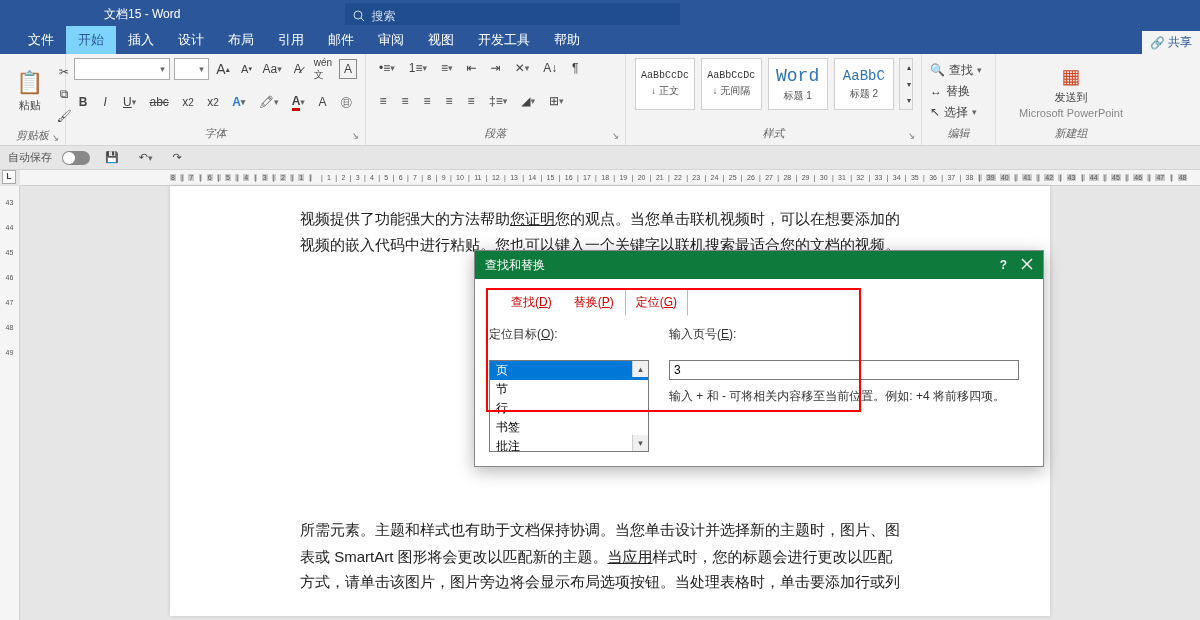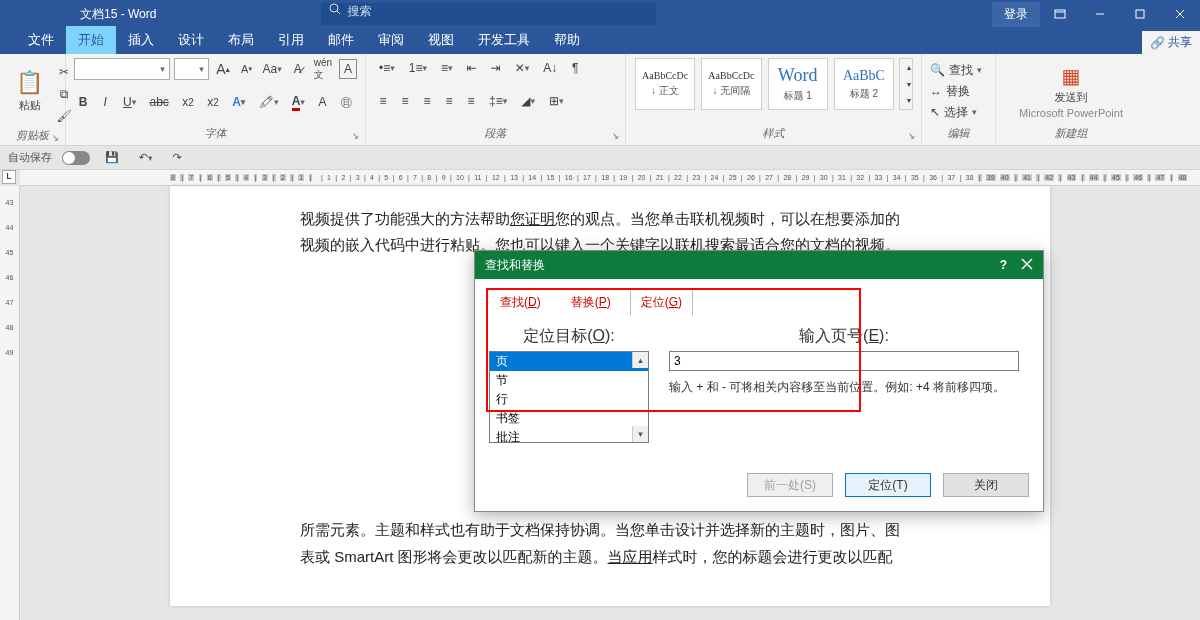--- a/index.html
+++ b/index.html
@@ -1,21 +1,21 @@
 <!DOCTYPE html>
 <html><head>
 <meta charset="utf-8">
 <style>
 * { margin: 0; padding: 0; box-sizing: border-box; font-family: "Microsoft YaHei", "Segoe UI", sans-serif; }
 body { background: #e6e6e6; width: 1200px; height: 620px; overflow: hidden; font-size: 12px; }
 
 
 .titlebar { background: #2b579a; height: 28px; display: flex; align-items: center; color: #fff; }
-.titlebar .doc-title { margin-left: 80px; font-size: 12px; }
-.search-box { margin-left: 165px; background: #204d8e; height: 22px; width: 335px; display: flex; align-items: flex-start; padding: 0 8px; }
+.titlebar .doc-title { margin-left: 104px; font-size: 12px; }
+.search-box { margin-left: 165px; background: #204d8e; height: 22px; width: 335px; display: flex; align-items: flex-end; padding: 0 8px; }
 .search-box .icon { margin-right: 6px; opacity: .8; }
 .titlebar .right { margin-left: auto; display: flex; align-items: center; gap: 0; }
 .login-btn { background: #3a66a5; padding: 4px 12px; font-size: 12px; }
 .win-btn { width: 40px; height: 28px; display: flex; align-items: center; justify-content: center; }
 .win-btn svg { stroke: #fff; fill: none; }
 
 
 .menubar { background: #2b579a; height: 26px; display: flex; align-items: flex-end; color: #fff; padding-left: 16px; }
 .menu-item { padding: 5px 12px 5px; font-size: 13px; cursor: pointer; }
 .menu-item.file { background: transparent; }
@@ -27,21 +27,21 @@
 .ribbon-group { border-right: 1px solid #e0e0e0; padding: 4px 8px 2px; display: flex; flex-direction: column; justify-content: space-between; }
 .ribbon-group .label { text-align: center; font-size: 11px; color: #666; padding: 2px 0; position:relative;font-style:italic;}
 .ribbon-group .label .launcher { position:absolute; right:-2px; bottom:2px; font-size:10px; color:#888;}
 .rg-row { display: flex; align-items: center; gap: 4px; }
 .rb-btn { padding: 2px 4px; border: 1px solid transparent; display: flex; align-items: center; justify-content: center; min-width: 18px; height: 20px; color:#444; }
 .big-btn { display:flex; flex-direction:column; align-items:center; justify-content:center; padding:4px 8px; height:66px;}
 .big-btn .lbl { font-size:11px; color:#444; margin-top:2px;}
 .font-select { border:1px solid #ababab; background:#fff; height:22px; width:120px; font-size:12px; padding:0 4px; display:flex; align-items:center; justify-content:space-between;}
 .size-select { border:1px solid #ababab; background:#fff; height:22px; width:42px; font-size:12px; padding:0 4px; display:flex; align-items:center; justify-content:space-between;}
 .style-tile { border:1px solid #d0d0d0; background:#fff; width:62px; height:52px; display:flex; flex-direction:column; align-items:center; justify-content:center; margin:0 1px;}
-.style-tile .preview { font-family: Liberation Serif, serif; color:#333; }
+.style-tile .preview { font-family: Liberation Mono, monospace; color:#333; }
 .style-tile .sname { font-size:10px; color:#555; margin-top:3px;}
 .edit-row { display:flex; align-items:center; gap:4px; font-size:12px; color:#444; height:20px;}
 
 
 .autosave-strip { background:#e6e6e6; height:24px; border-bottom:1px solid #d4d4d4; display:flex; align-items:center; padding:0 8px; gap:10px; color:#555; font-size:11px;}
 .toggle { width:28px; height:14px; border-radius:7px; background:#888; position:relative;}
 .toggle::after { content:""; position:absolute; left:1px; top:1px; width:12px; height:12px; background:#fff; border-radius:50%;}
 
 
 .workspace { position:relative; height:450px; background:#e6e6e6; }
@@ -50,27 +50,27 @@
 .hruler span.dark { background:#c9c9c9; padding:0 1px;}
 .page { position:absolute; left:170px; top:16px; width:880px; background:#fff; min-height:420px; box-shadow:0 0 4px rgba(0,0,0,.15); padding:20px 130px 20px 130px;}
 .page p { font-size:15px; line-height:1.7; color:#222; font-family:"SimSun","宋体",serif; }
 .page p u { text-decoration: underline; }
 
 
 .dialog { position:absolute; left:474px; top:250px; width:570px; background:#fff; box-shadow:0 4px 16px rgba(0,0,0,.3); border:1px solid #888;}
 .dlg-title { background:#0e7a3b; color:#fff; height:28px; display:flex; align-items:center; padding:0 10px; font-size:12px;}
 .dlg-title .right { margin-left:auto; display:flex; gap:14px; align-items:center;}
 .dlg-body { padding:10px 14px 14px; position:relative;}
-.dlg-tabs { display:flex; gap:8px; margin-bottom:10px;}
+.dlg-tabs { display:flex; gap:0; margin-bottom:10px;margin-left:11px;}
 .dlg-tab { padding:4px 10px; font-size:12px; color:#333; border:1px solid transparent;}
 .dlg-tab.active { border:1px solid #bbb; border-bottom-color:#fff; background:#fff;}
 .dlg-tab u { text-decoration:underline; }
 .dlg-row { display:flex; gap:20px; }
 .dlg-col { display:flex; flex-direction:column; }
-.dlg-label { font-size:16px; color:#333; margin-bottom:4px;text-align:center;}
+.dlg-label { font-size:12px; color:#333; margin-bottom:17px;}
 .listbox { width:160px; height:92px; border:1px solid #7a7a7a; background:#fff; font-size:12px; overflow:hidden; position:relative;}
 .listbox .item { padding:1px 6px; }
 .listbox .item.sel { background:#0078d7; color:#fff;}
 .listbox .scroll-btn { position:absolute; right:0; width:16px; height:16px; background:#f0f0f0; border-left:1px solid #ccc; display:flex; align-items:center; justify-content:center; font-size:9px; color:#555;}
 .textbox { width:350px; height:20px; border:1px solid #7a7a7a; padding:1px 4px; font-size:12px;}
 .hint { font-size:12px; color:#333; margin-top:8px; max-width:360px;}
 .dlg-buttons { display:flex; justify-content:flex-end; gap:12px; margin-top:30px;}
 .dlg-btn { width:86px; height:24px; border:1px solid #adadad; background:#e1e1e1; font-size:12px; display:flex; align-items:center; justify-content:center; color:#333;}
 .dlg-btn.disabled { color:#a0a0a0; background:#efefef;}
 .dlg-btn.primary { border:1px solid #0078d7; background:#e5f1fb;}
@@ -85,45 +85,20 @@
 <div class="titlebar">
   <div class="doc-title">文档15 - Word</div>
   <div class="search-box">
     <span class="icon">
       <svg width="12" height="12" viewBox="0 0 12 12">
           <circle cx="5" cy="5" r="4" stroke="#fff" fill="none"></circle>
           <line x1="8" y1="8" x2="11" y2="11" stroke="#fff"></line>
         </svg>
     </span>
     <span style="color:#cdd9ec">搜索</span>
-  </div>
-  <div class="right">
-    <div class="login-btn">登录</div>
-    <div class="win-btn">
-        <svg width="12" height="12" viewBox="0 0 12 12">
-          <rect x="1" y="2" width="10" height="8" stroke="#fff"></rect>
-          <line x1="1" y1="4" x2="11" y2="4" stroke="#fff"></line>
-        </svg>
-      </div>
-    <div class="win-btn">
-        <svg width="12" height="12" viewBox="0 0 12 12">
-          <line x1="2" y1="6" x2="10" y2="6" stroke="#fff"></line>
-        </svg>
-      </div>
-    <div class="win-btn">
-        <svg width="12" height="12" viewBox="0 0 12 12">
-          <rect x="2" y="2" width="8" height="8" stroke="#fff"></rect>
-        </svg>
-      </div>
-    <div class="win-btn">
-        <svg width="12" height="12" viewBox="0 0 12 12">
-          <line x1="2" y1="2" x2="10" y2="10" stroke="#fff"></line>
-          <line x1="10" y1="2" x2="2" y2="10" stroke="#fff"></line>
-        </svg>
-      </div>
   </div>
 </div>
 
 <div class="menubar">
   <div class="menu-item file">文件</div>
   <div class="menu-item active">开始</div>
   <div class="menu-item">插入</div>
   <div class="menu-item">设计</div>
   <div class="menu-item">布局</div>
   <div class="menu-item">引用</div>
@@ -438,20 +413,21 @@
       <span></span>
     </div>
   <div style="position:absolute;left:2px;top:0;width:14px;height:14px;border:1px solid #aaa;background:#fff;font-size:9px;text-align:center">L</div>
 
   <div class="page">
     <p><span>视频提供了功能强大的方法帮助</span><u>您证明</u><span>您的观点。当您单击联机视频时，可以在想要添加的</span></p>
     <p>视频的嵌入代码中进行粘贴。您也可以键入一个关键字以联机搜索最适合您的文档的视频。</p>
     <div style="height:260px"></div>
     <p>所需元素。主题和样式也有助于文档保持协调。当您单击设计并选择新的主题时，图片、图</p>
     <p><span>表或 SmartArt 图形将会更改以匹配新的主题。</span><u>当应用</u><span>样式时，您的标题会进行更改以匹配</span></p>
+    <p>方式，请单击该图片，图片旁边将会显示布局选项按钮。当处理表格时，单击要添加行或列</p>
 
   </div>
 </div>
 
 <div class="dialog">
   <div class="dlg-title">
     <span>查找和替换</span>
     <div class="right">
       <span style="font-weight:bold">?</span>
       <span><svg width="12" height="12" viewBox="0 0 12 12">
@@ -479,21 +455,16 @@
           <div class="scroll-btn" style="top:0">▴</div>
           <div class="scroll-btn" style="bottom:0">▾</div>
         </div>
       </div>
       <div class="dlg-col">
         <div class="dlg-label">输入页号(<u>E</u>):</div>
         <input class="textbox" value="3" style="">
         <div class="hint">输入 + 和 - 可将相关内容移至当前位置。例如: +4 将前移四项。</div>
       </div>
     </div>
-    <div class="dlg-buttons">
-      <div class="dlg-btn disabled">前一处(S)</div>
-      <div class="dlg-btn primary">定位(T)</div>
-      <div class="dlg-btn">关闭</div>
-    </div>
   </div>
 </div>
 
 <div class="red-box rb1"></div>
 
 </body></html>

